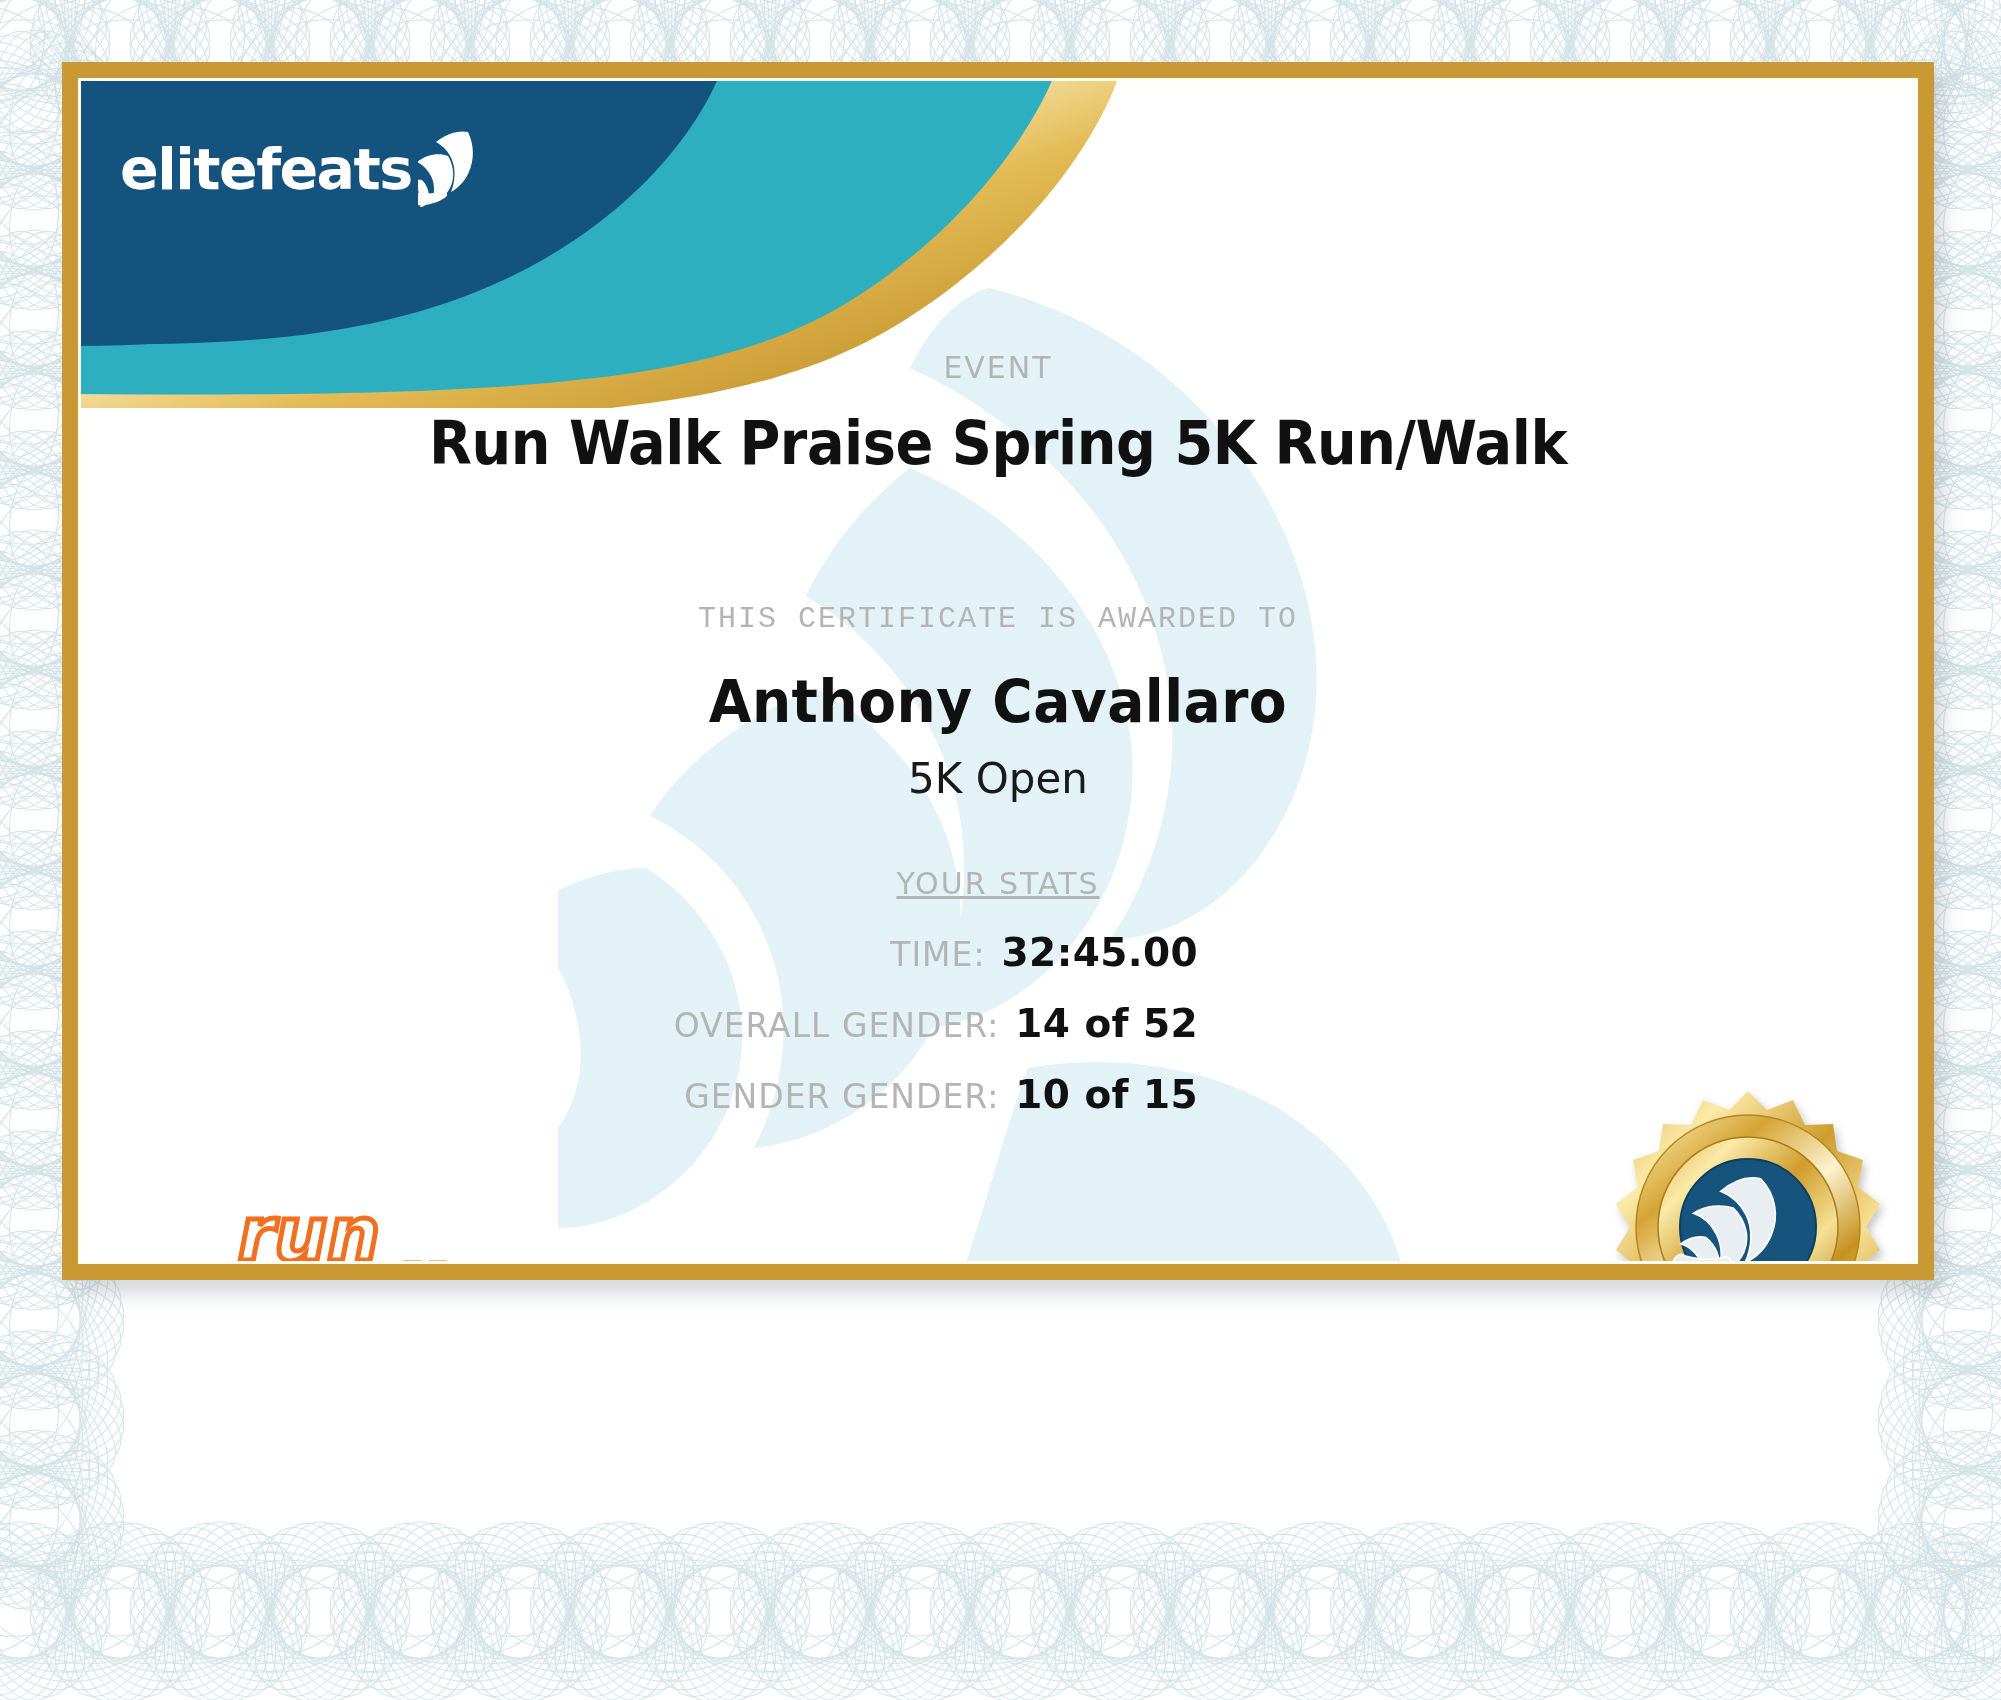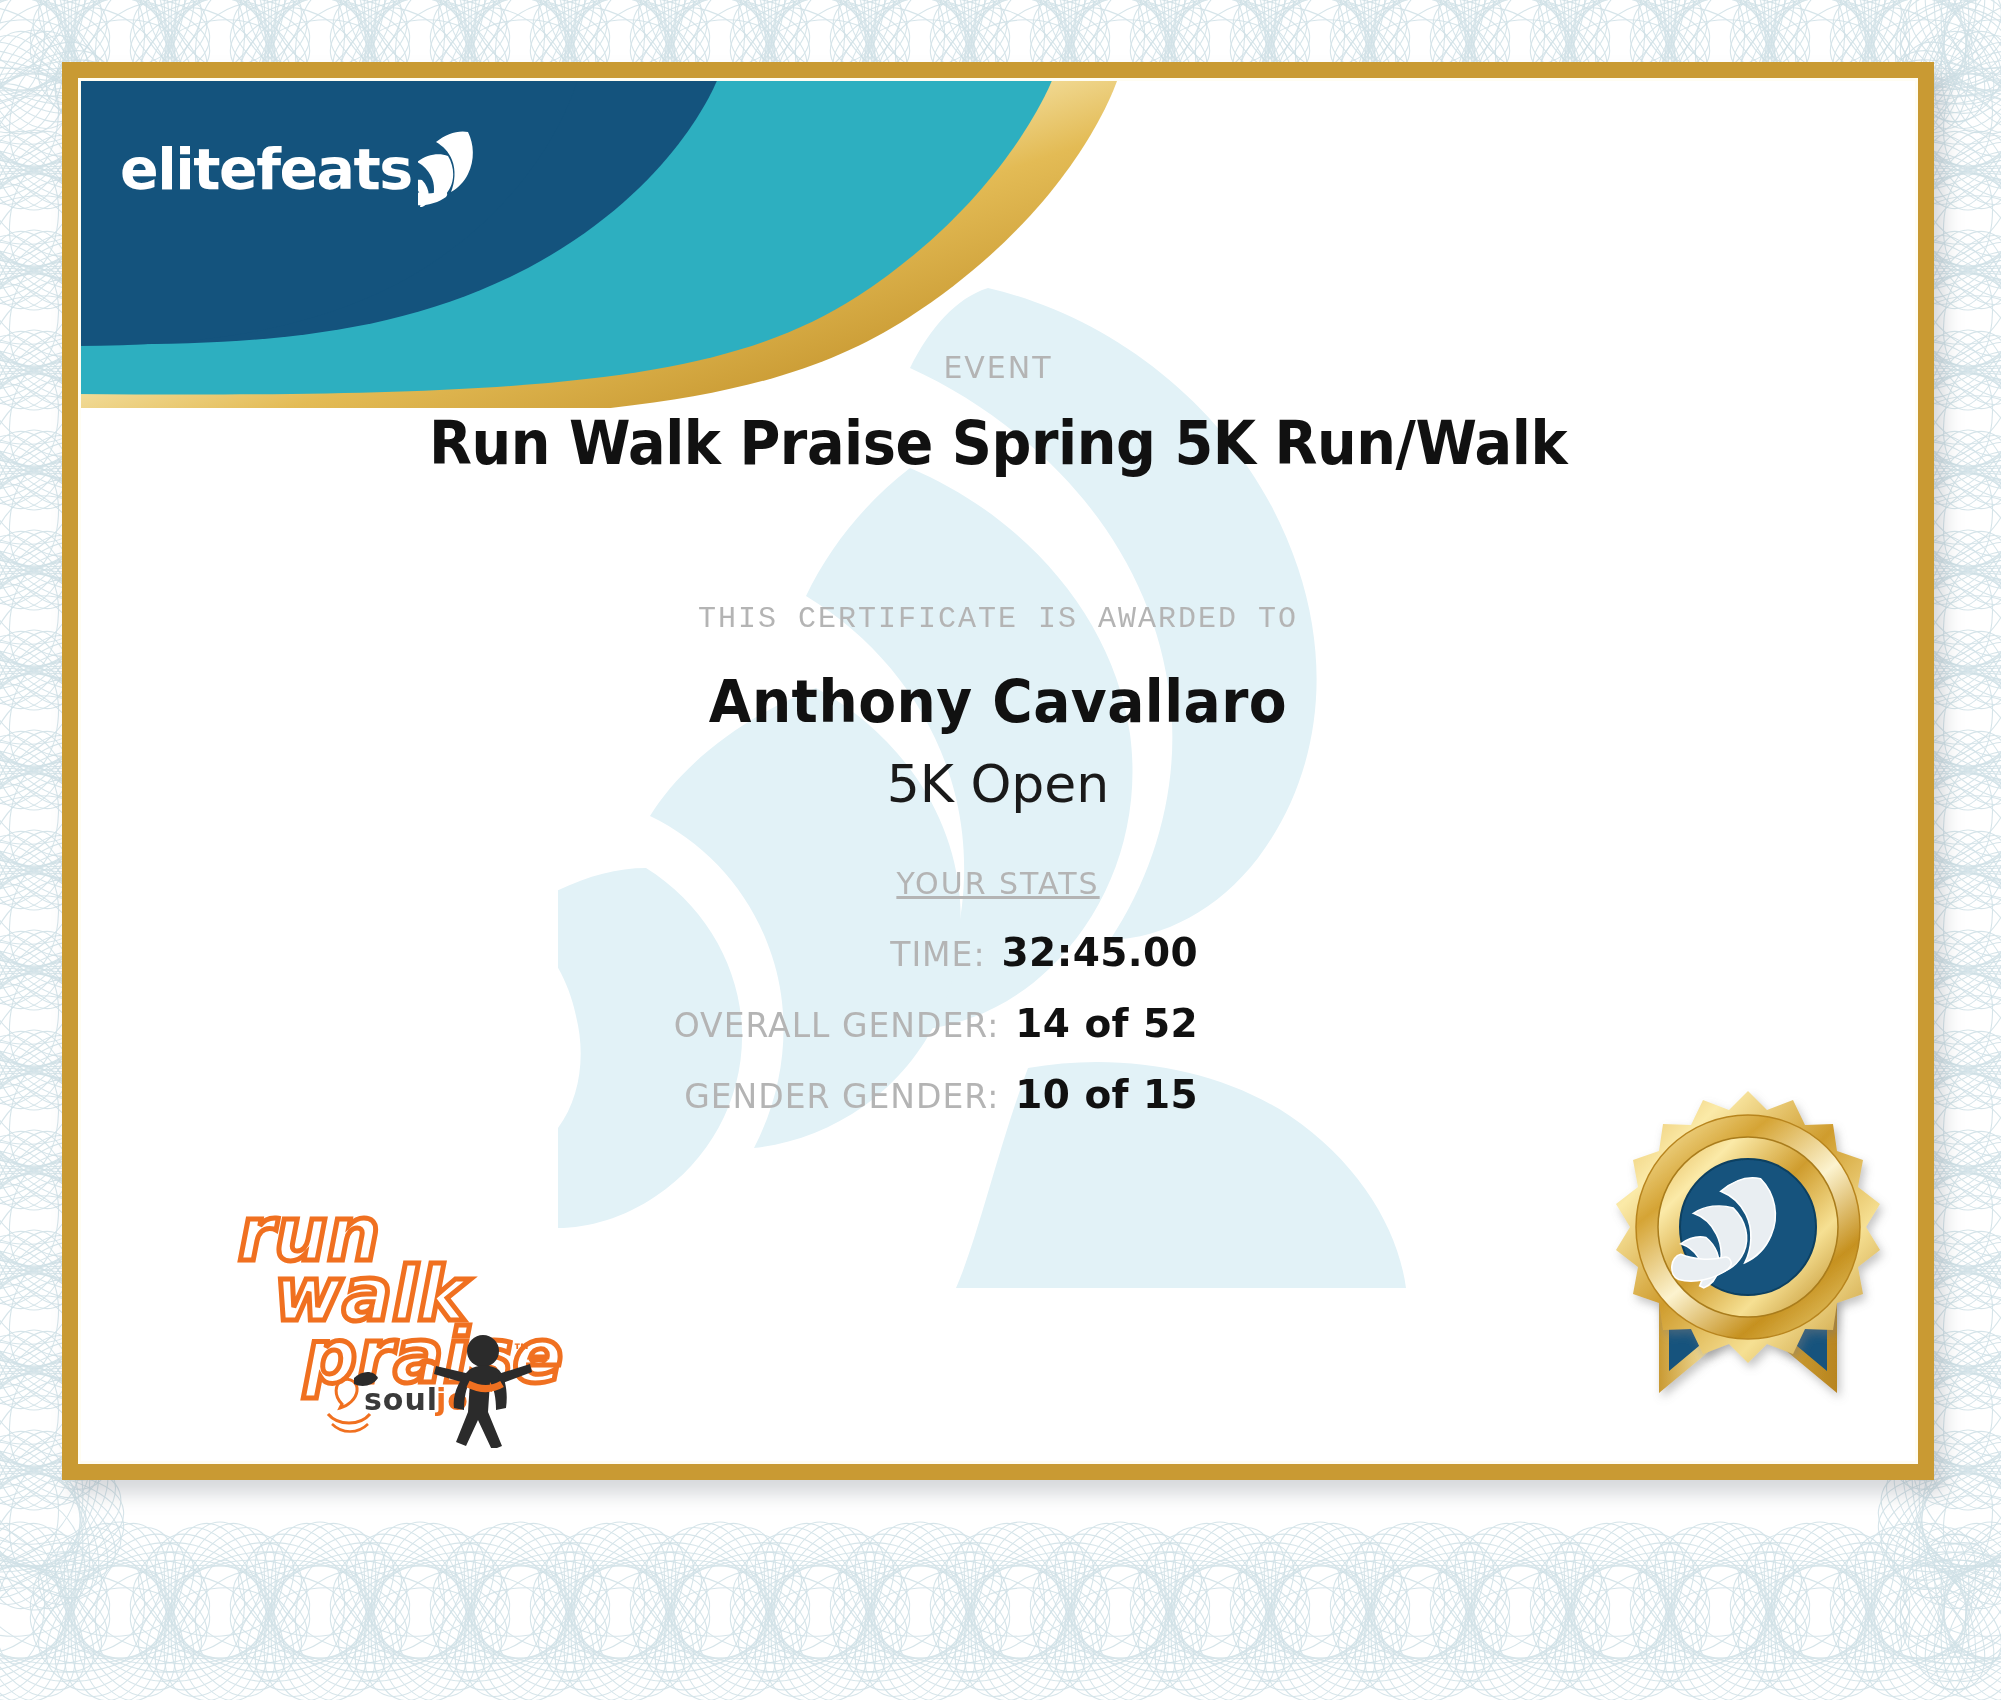--- a/index.html
+++ b/index.html
@@ -22,21 +22,21 @@
   #guilloche {
     position:absolute;
     inset:0;
     z-index:0;
   }
 
   
   #frame {
     position:absolute;
     left:62px; top:62px;
-    width:1872px; height:1418px;
+    width:1872px; height:1218px;
     border:16px solid #c99a33;
     background:#ffffff;
     box-shadow: 10px 14px 18px rgba(120,125,135,0.30);
     z-index:2;
     overflow:hidden;
   }
 
   
   #frame::after{
     content:"";
@@ -130,21 +130,21 @@
     color:#111111;
     letter-spacing:0.5px;
     transform:scaleX(0.95);
   }
 
   #participant-division{
     position:absolute; left:0; right:0; top:676px;
     text-align:center;
     font-family:"DejaVu Sans", sans-serif;
     font-weight:400;
-    font-size:52px;
+    font-size:42px;
     color:#1a1a1a;
   }
 
   #stats-label{
     position:absolute; left:0; right:0; top:788px;
     font-size:30px;
     text-decoration:underline;
   }
 
   #stats-list{

